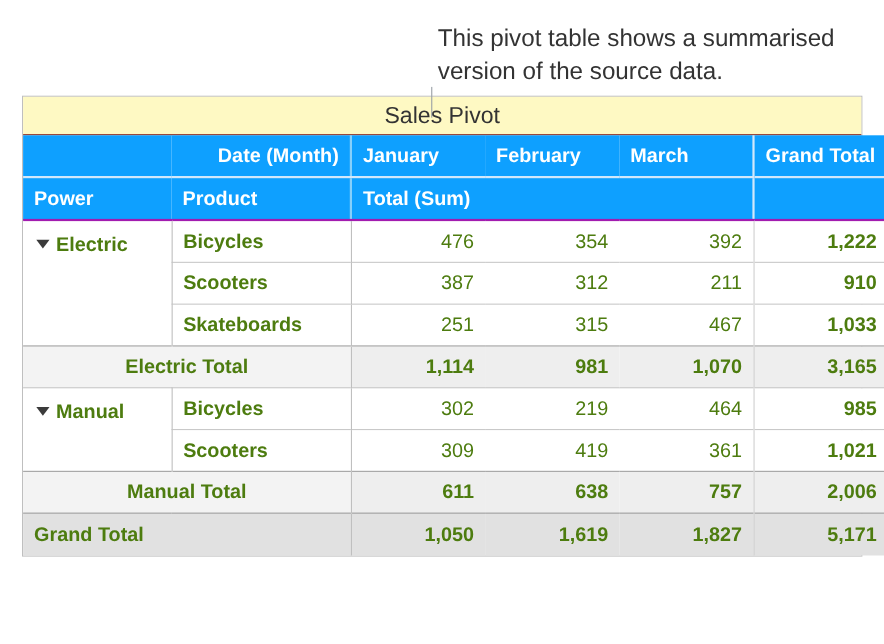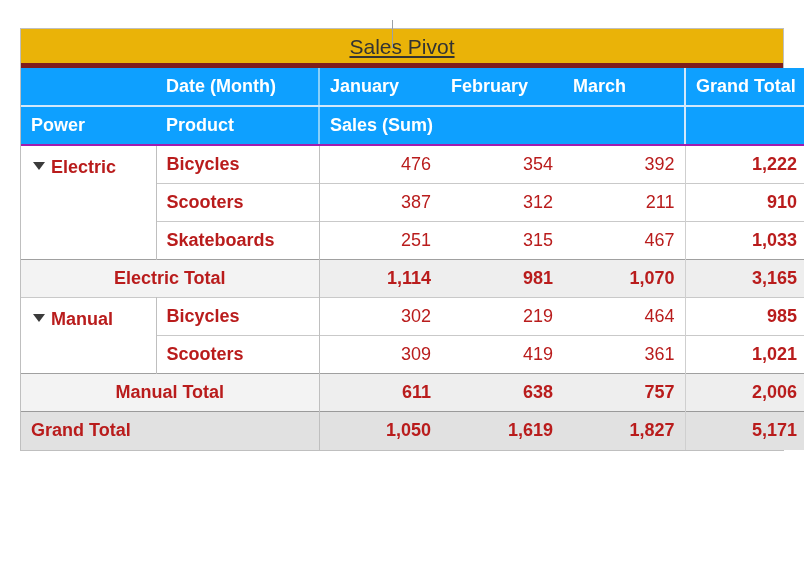--- a/index.html
+++ b/index.html
@@ -27,23 +27,22 @@
     background: #9aa0a6;
   }
   .pivot-wrap {
     border: 1px solid #bfbfbf;
   }
   .title-bar {
     text-align: center;
     font-size: 21px;
     color: #333;
     padding: 6px 0 4px;
-    background: #eab308;
-    border-bottom: 5px solid #7f1d1d;
-    text-decoration: underline;
+    background: #fef9c3;
+    border-bottom: 1px solid #7f1d1d;
   }
   table {
     border-collapse: collapse;
     width: 100%;
     table-layout: fixed;
   }
   col.c-power   { width: 135px; }
   col.c-product { width: 163px; }
   col.c-jan     { width: 122px; }
   col.c-feb     { width: 122px; }
@@ -57,31 +56,31 @@
   }
 
   
   tr.hdr th {
     background: #0ea0ff;
     color: #fff;
     font-weight: 700;
     border-bottom: 2px solid #d2e8fb;
     text-align: left;
   }
-  tr.hdr th.right { }
+  tr.hdr th.right { text-align: right; }
   tr.hdr th.sep-r { border-right: 2px solid #86d0fb; }
   tr.hdr th.sep-l-white { border-left: 2px solid #d2e8fb; }
 
   
   tr.hdr2 th { border-top: 0; border-bottom: 2px solid #a21caf; }
 
   
   td {
     background: #fff;
-    color: #b91c1c;
+    color: #4d7c0f;
     text-align: right;
     border-top: 1px solid #c9c9c9;
   }
   td.lbl { text-align: left; font-weight: 600; }
   td.groupcol { text-align: left; font-weight: 600; }
   td.bold { font-weight: 700; }
 
   td.col-sep-r { border-right: 1px solid #bfbfbf; }
   td.col-gt-sep { border-left: 1px solid #cfcfcf; }
 
@@ -116,20 +115,21 @@
   }
   .groupcell .groupname { vertical-align: middle; }
   tr.firstdata td { border-top: 1px solid #bfbfbf; }
   tr.firstdata td.groupcell { border-top: 1px solid #bfbfbf; }
 
 </style>
 </head>
 <body>
 
 <div class="callout">
+  <span>This pivot table shows a summarised version of the source data.</span>
   <div class="leader"></div>
 </div>
 
 <div class="pivot-wrap">
   <div class="title-bar">Sales Pivot</div>
 
   <table>
     <colgroup>
       <col class="c-power">
         <col class="c-product">
@@ -145,21 +145,21 @@
       <th class="right sep-r">Date (Month)</th>
       <th>January</th>
       <th>February</th>
       <th>March</th>
       <th class="sep-l-white">Grand Total</th>
     </tr>
 
     <tr class="hdr hdr2">
       <th>Power</th>
       <th class="sep-r">Product</th>
-      <th colspan="3">Sales (Sum)</th>
+      <th colspan="3">Total (Sum)</th>
       <th class="sep-l-white"></th>
     </tr>
 
     <tr class="firstdata">
       <td rowspan="3" class="groupcol groupcell col-sep-r">
         <span class="disclosure"></span><span class="groupname">Electric</span>
       </td>
       <td class="lbl col-sep-r">Bicycles</td>
       <td>476</td>
       <td>354</td>

